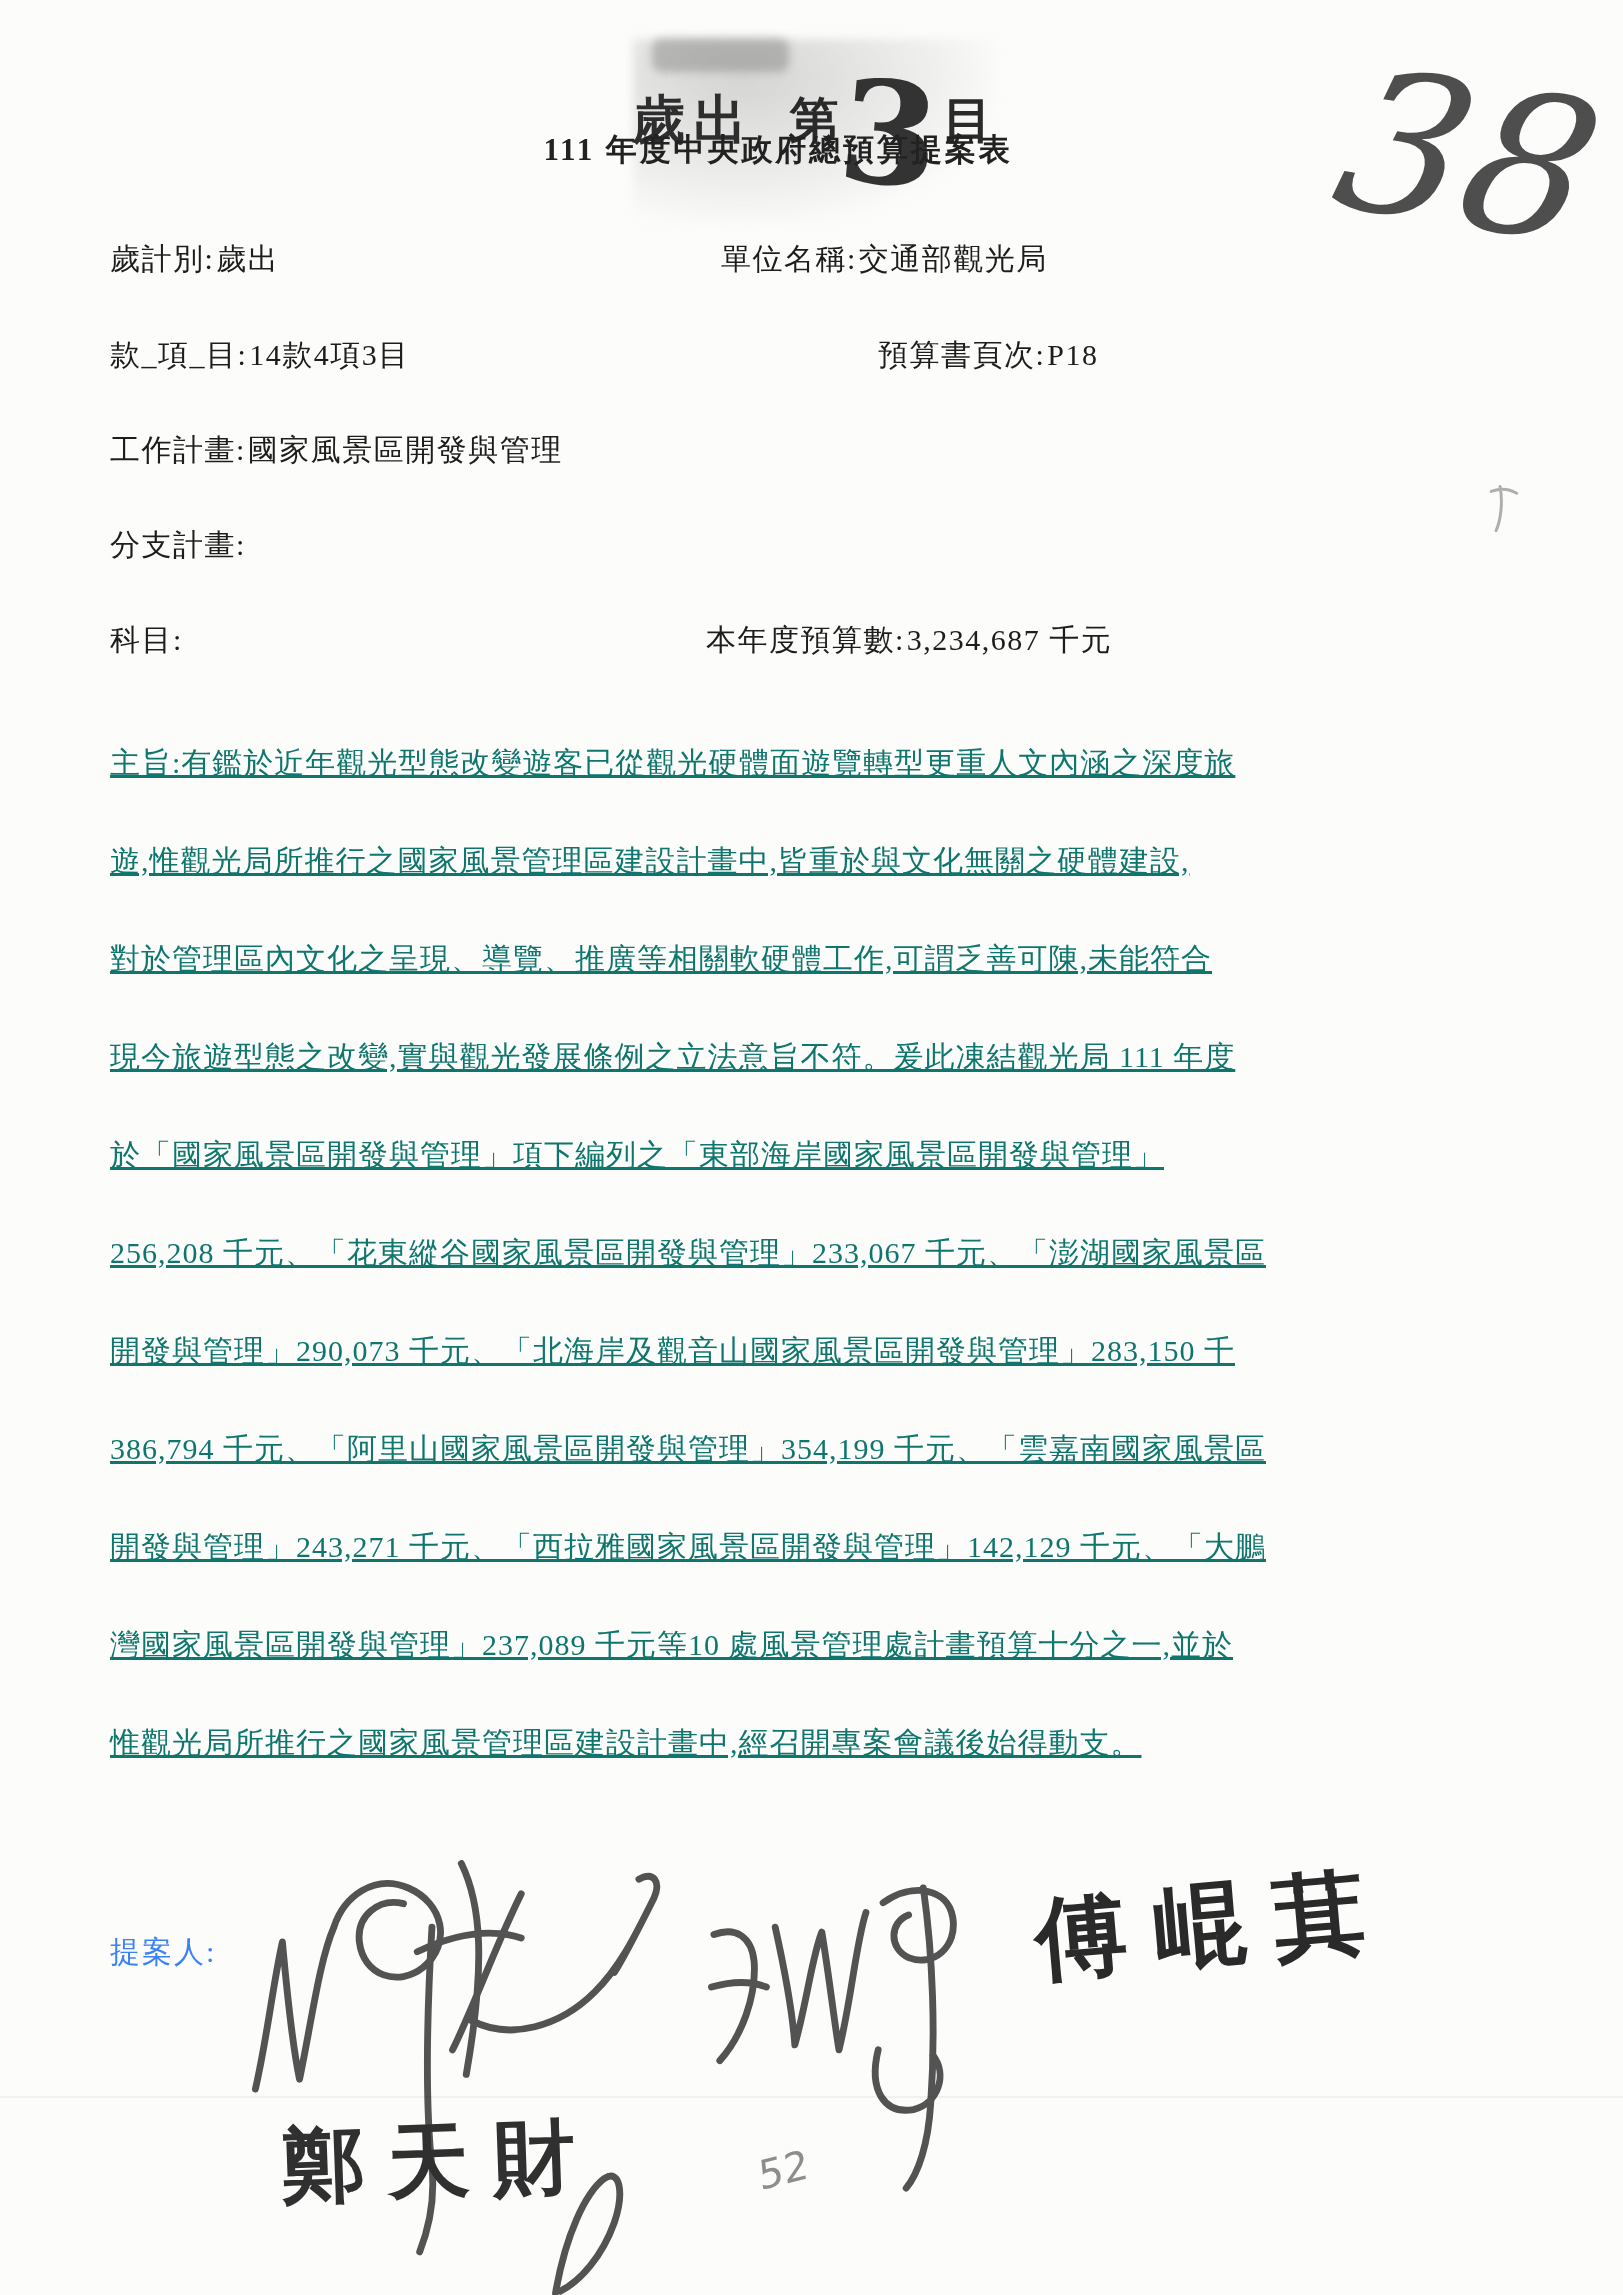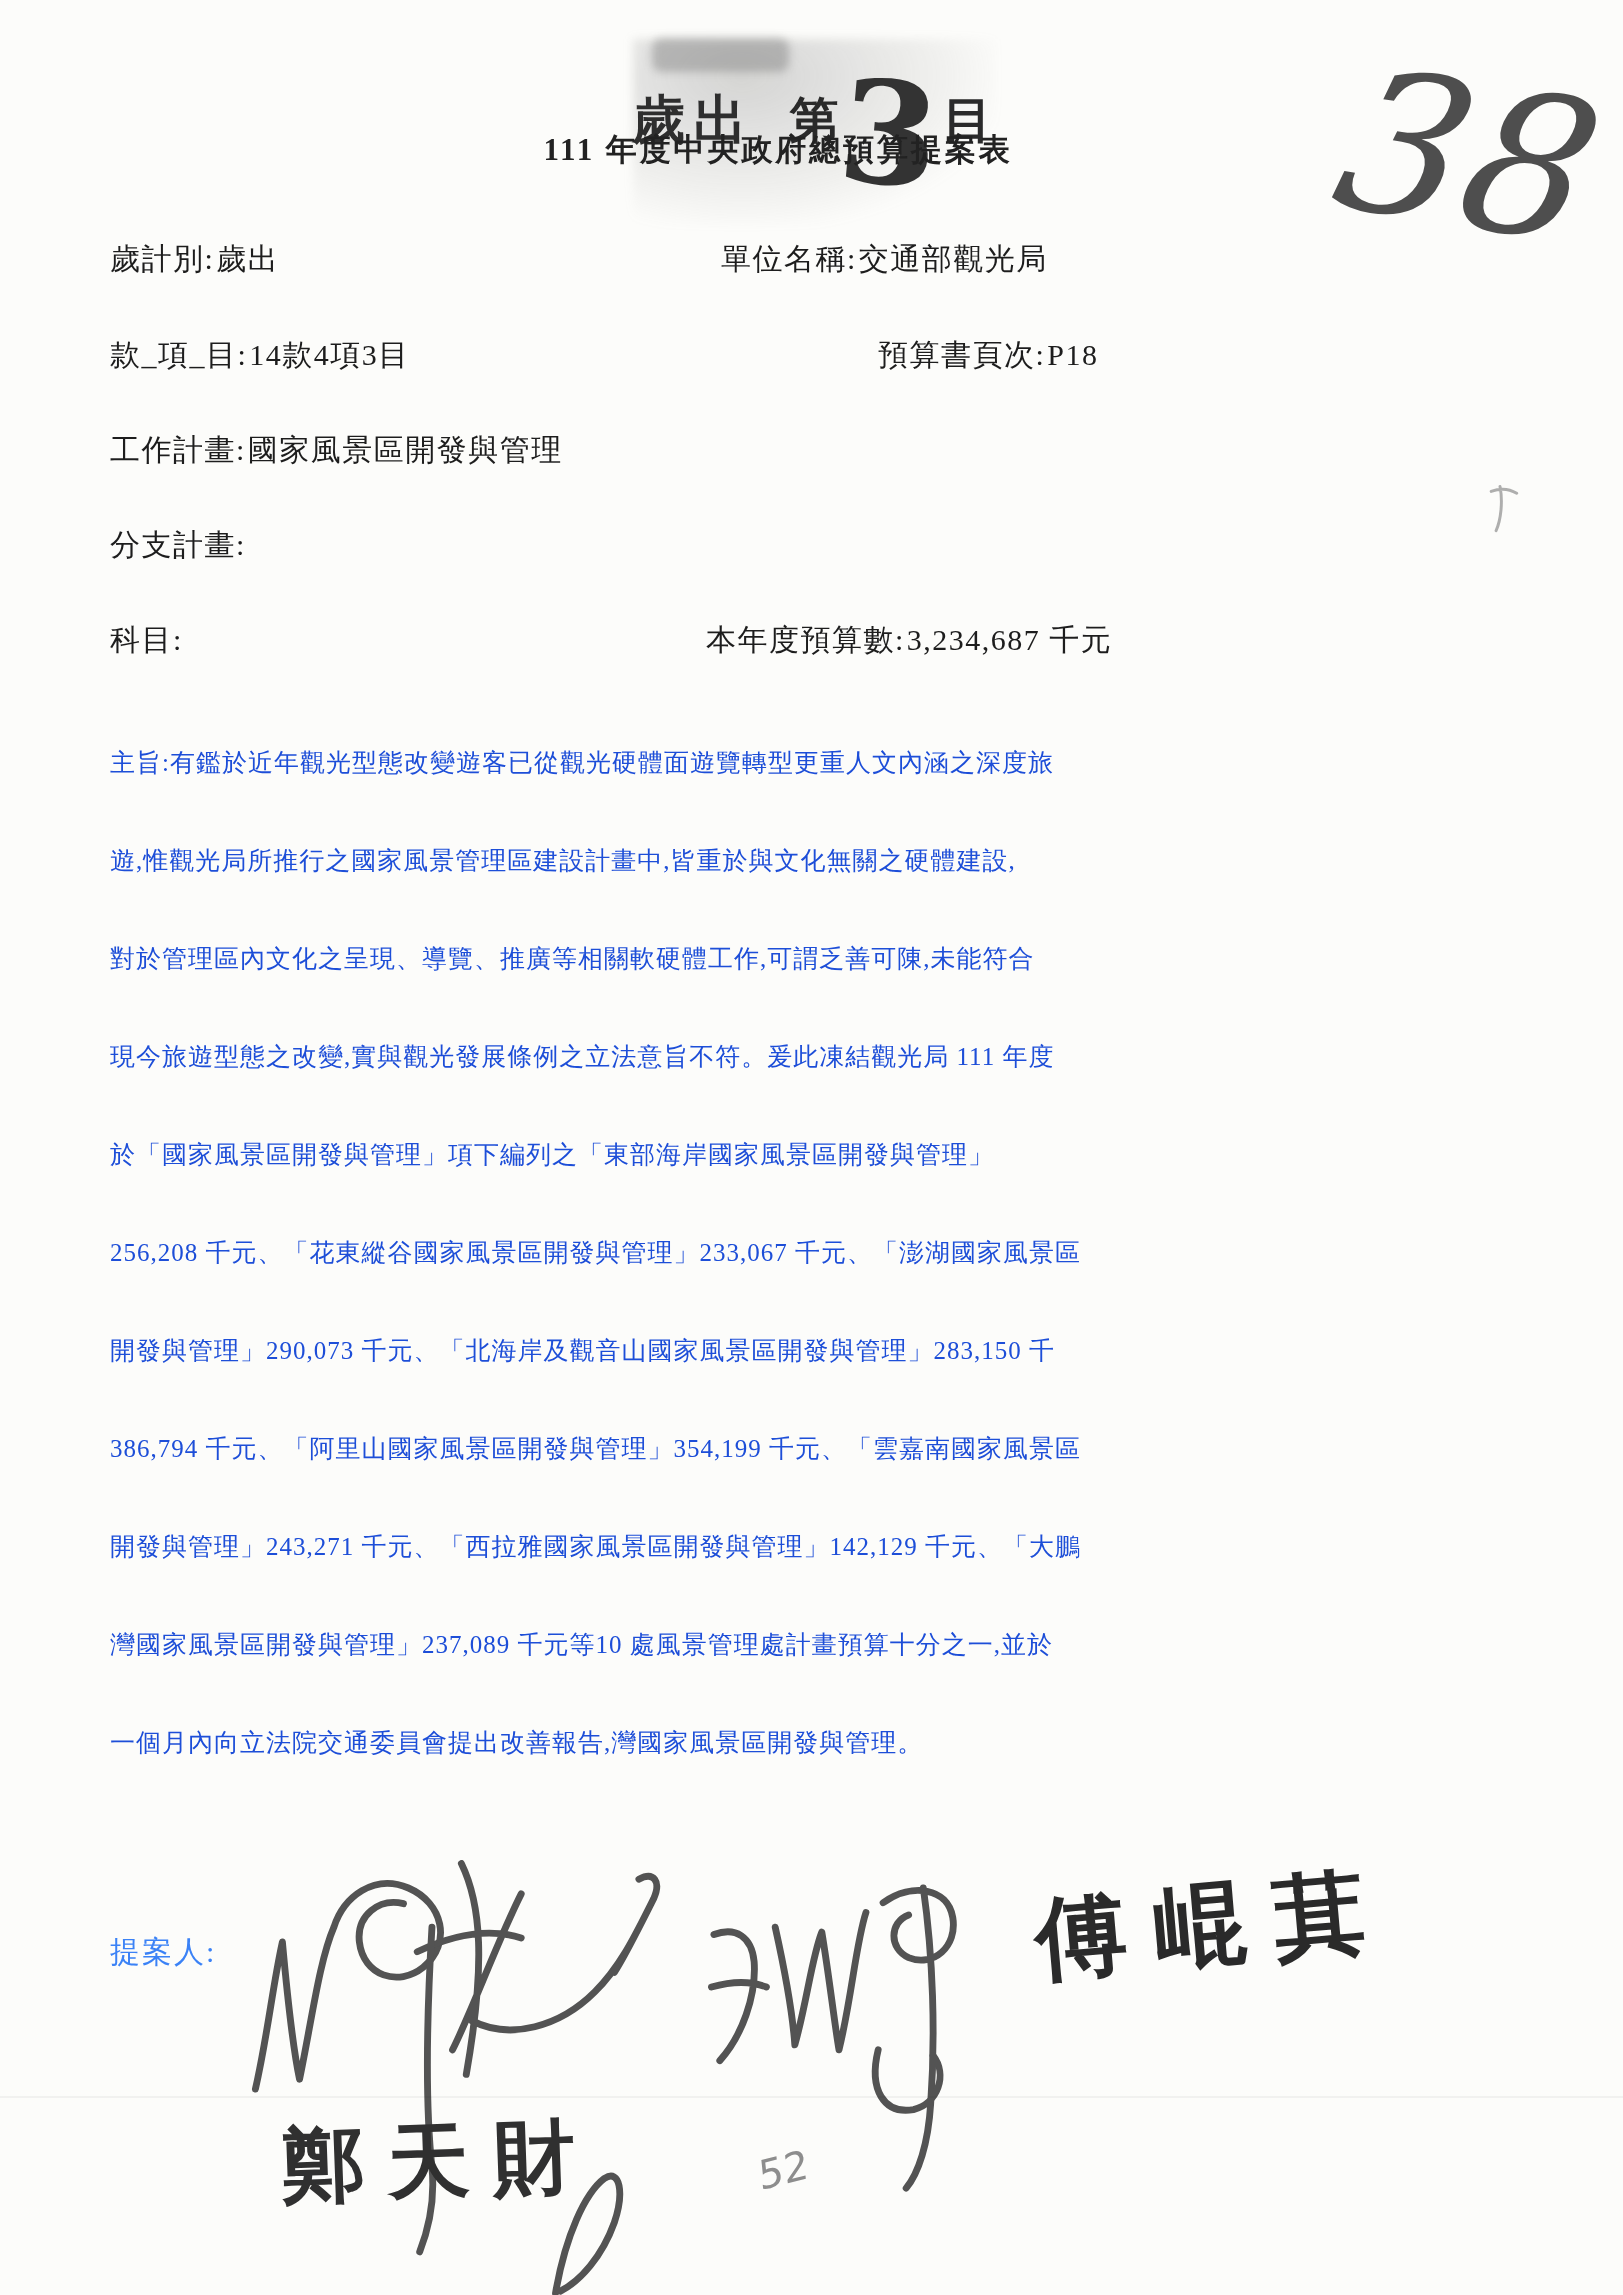--- a/index.html
+++ b/index.html
@@ -46,21 +46,21 @@
   }
   
   .field{
     position:absolute;font-size:30px;letter-spacing:1.5px;white-space:nowrap;color:#1d1d1d;
   }
   .field .lbl{margin-right:2px;}
   
   .body-text{position:absolute;left:110px;top:714px;width:1427px;}
   .body-line{
     height:98px;line-height:98px;
-    font-size:25px;letter-spacing:1px;white-space:nowrap;color:#1d4ed8;
+    font-size:30px;letter-spacing:1px;white-space:nowrap;color:#0f766e;text-decoration:underline;
   }
   
   .proposer{position:absolute;left:110px;top:1932px;font-size:30px;letter-spacing:2px;color:#3b82f6;}
   .sig-svg{position:absolute;left:0;top:0;width:1624px;height:2295px;}
   .sig-text-3{
     position:absolute;left:1035px;top:1864px;
     font-size:91px;font-weight:bold;letter-spacing:28.4px;color:#2a2a2a;
     transform:rotate(-5deg);white-space:nowrap;
   }
   .sig-text-4{
@@ -135,21 +135,21 @@
       <div class="body-line">主旨:有鑑於近年觀光型態改變遊客已從觀光硬體面遊覽轉型更重人文內涵之深度旅</div>
       <div class="body-line">遊,惟觀光局所推行之國家風景管理區建設計畫中,皆重於與文化無關之硬體建設,</div>
       <div class="body-line">對於管理區內文化之呈現、導覽、推廣等相關軟硬體工作,可謂乏善可陳,未能符合</div>
       <div class="body-line">現今旅遊型態之改變,實與觀光發展條例之立法意旨不符。爰此凍結觀光局 111 年度</div>
       <div class="body-line">於「國家風景區開發與管理」項下編列之「東部海岸國家風景區開發與管理」</div>
       <div class="body-line">256,208 千元、「花東縱谷國家風景區開發與管理」233,067 千元、「澎湖國家風景區</div>
       <div class="body-line">開發與管理」290,073 千元、「北海岸及觀音山國家風景區開發與管理」283,150 千</div>
       <div class="body-line">386,794 千元、「阿里山國家風景區開發與管理」354,199 千元、「雲嘉南國家風景區</div>
       <div class="body-line">開發與管理」243,271 千元、「西拉雅國家風景區開發與管理」142,129 千元、「大鵬</div>
       <div class="body-line">灣國家風景區開發與管理」237,089 千元等10 處風景管理處計畫預算十分之一,並於</div>
-      <div class="body-line">一個月內向立法院交通委員會提出改善報告,灣國家風景區開發與管理。</div>
+      <div class="body-line">惟觀光局所推行之國家風景管理區建設計畫中,經召開專案會議後始得動支。</div>
     </div>
 
   <div class="proposer">提案人:</div>
 
   <svg class="sig-svg" viewBox="0 0 3310 4680">
     <g fill="none" stroke="#3c3c3c" stroke-width="14" stroke-linecap="round" stroke-linejoin="round" opacity="0.88">
 
       <path d="M 520 4260 C 545 4150 555 4050 575 3960 C 585 4070 595 4170 610 4240 C 635 4120 650 4000 680 3930 C 700 3868 762 3820 832 3850 C 902 3880 922 3962 862 4012 C 812 4052 740 4030 732 3960 C 726 3906 772 3870 822 3882"></path>
       <path d="M 940 3800 C 980 3882 990 4002 950 4230 M 850 3980 C 930 3942 1000 3932 1062 3952 M 1062 3862 C 1012 3962 962 4100 922 4180"></path>
       <path d="M 960 4120 C 1040 4162 1142 4132 1212 4062 C 1262 4012 1292 3952 1322 3892 M 1302 3832 C 1332 3816 1348 3836 1332 3872 C 1302 3932 1272 3992 1252 4022"></path>

